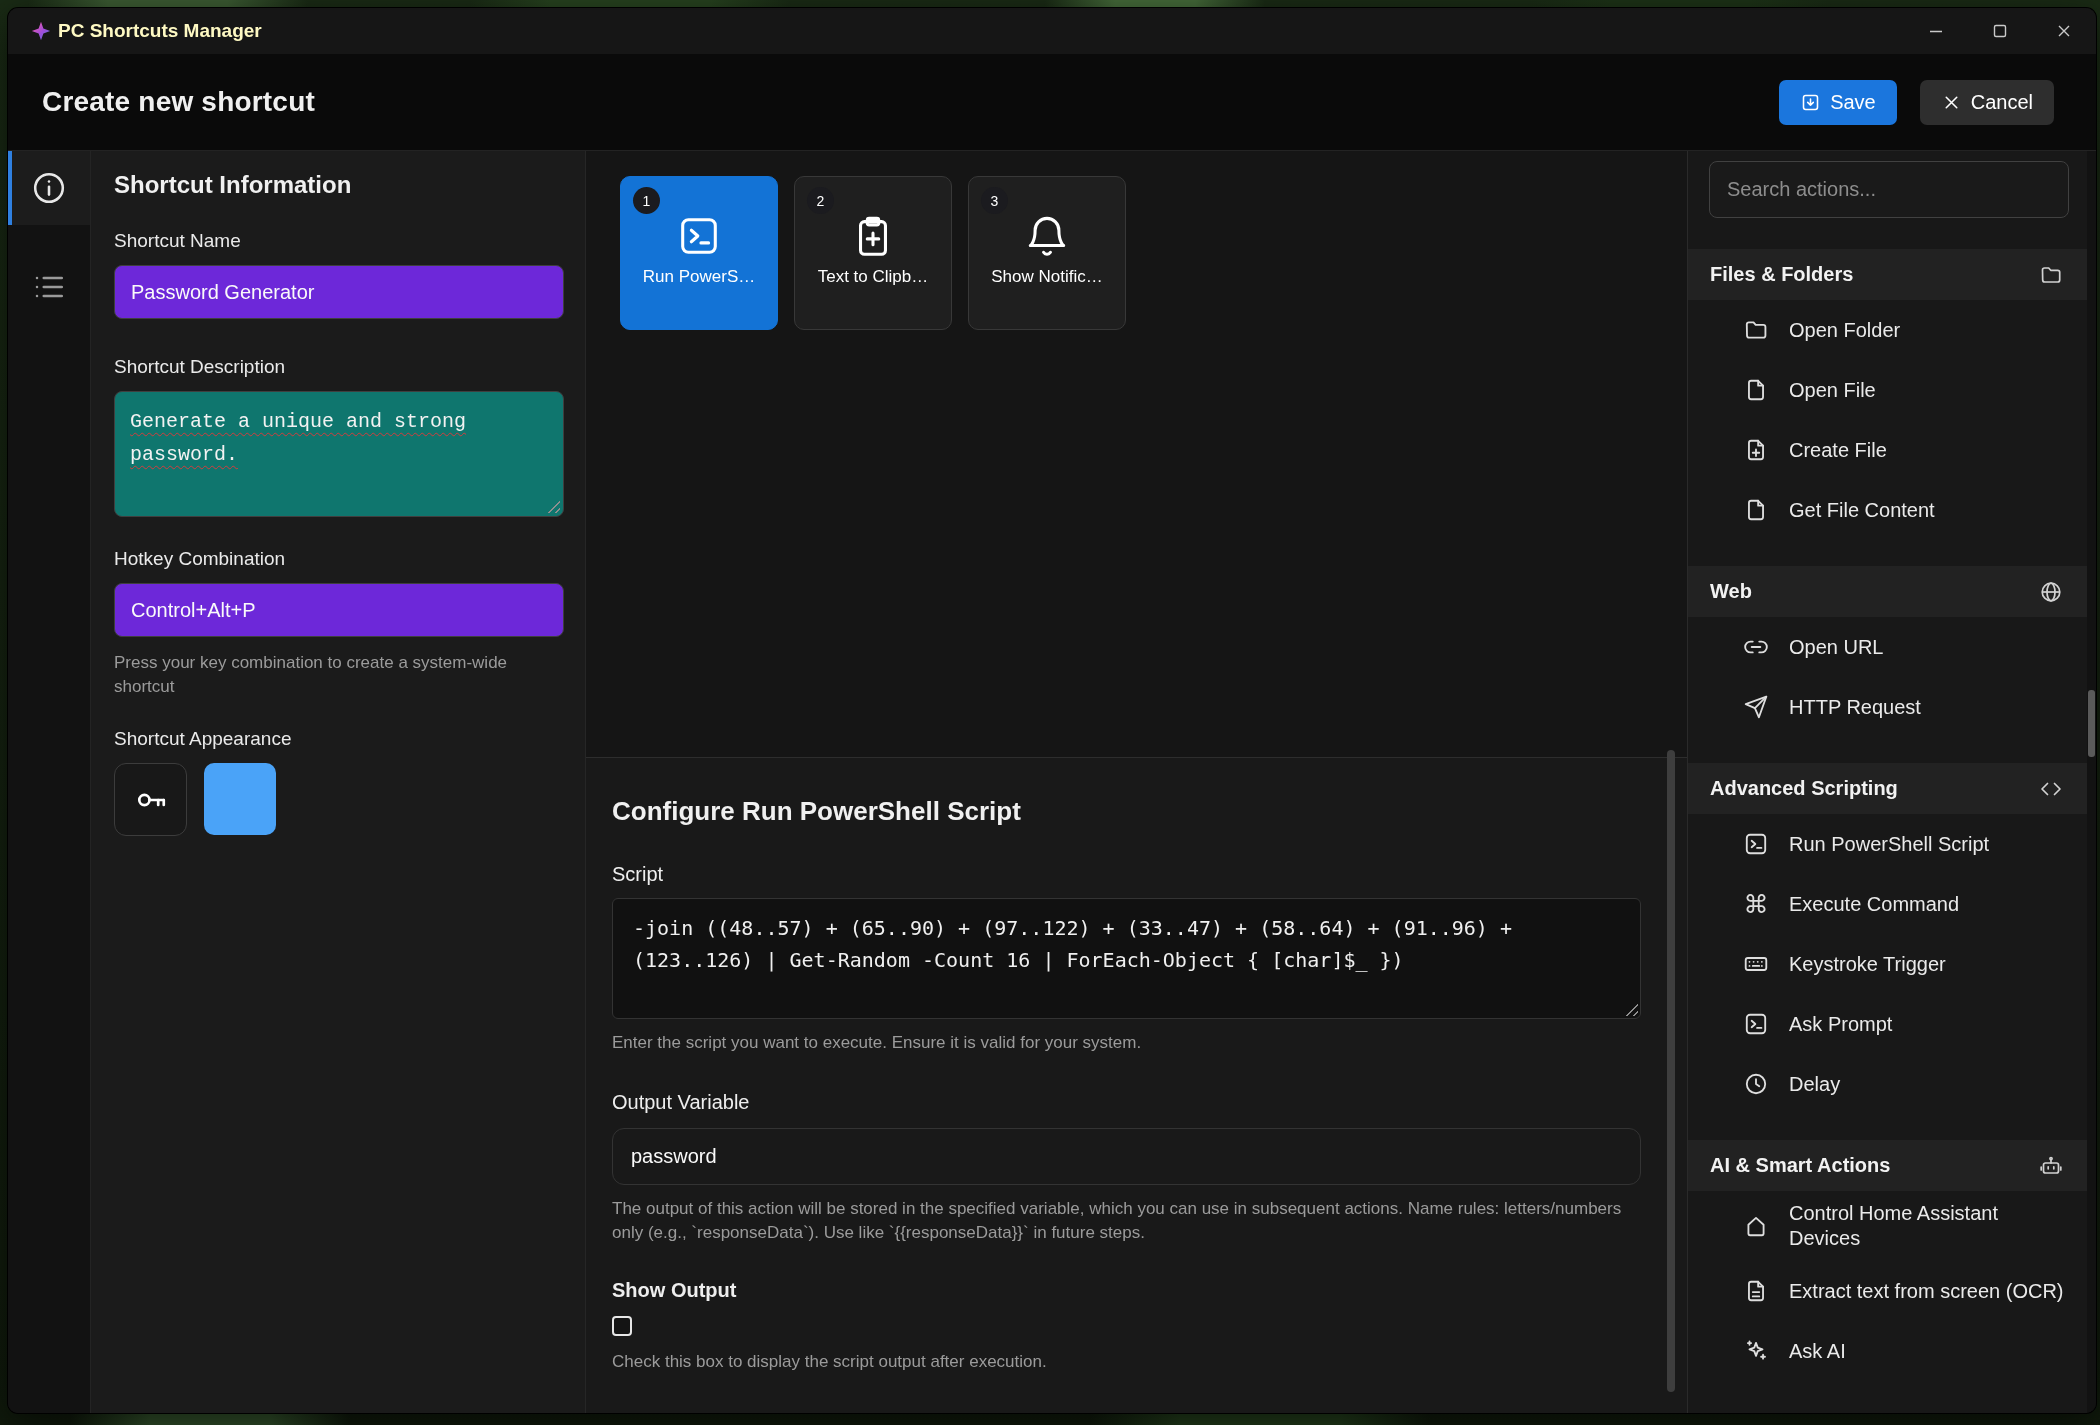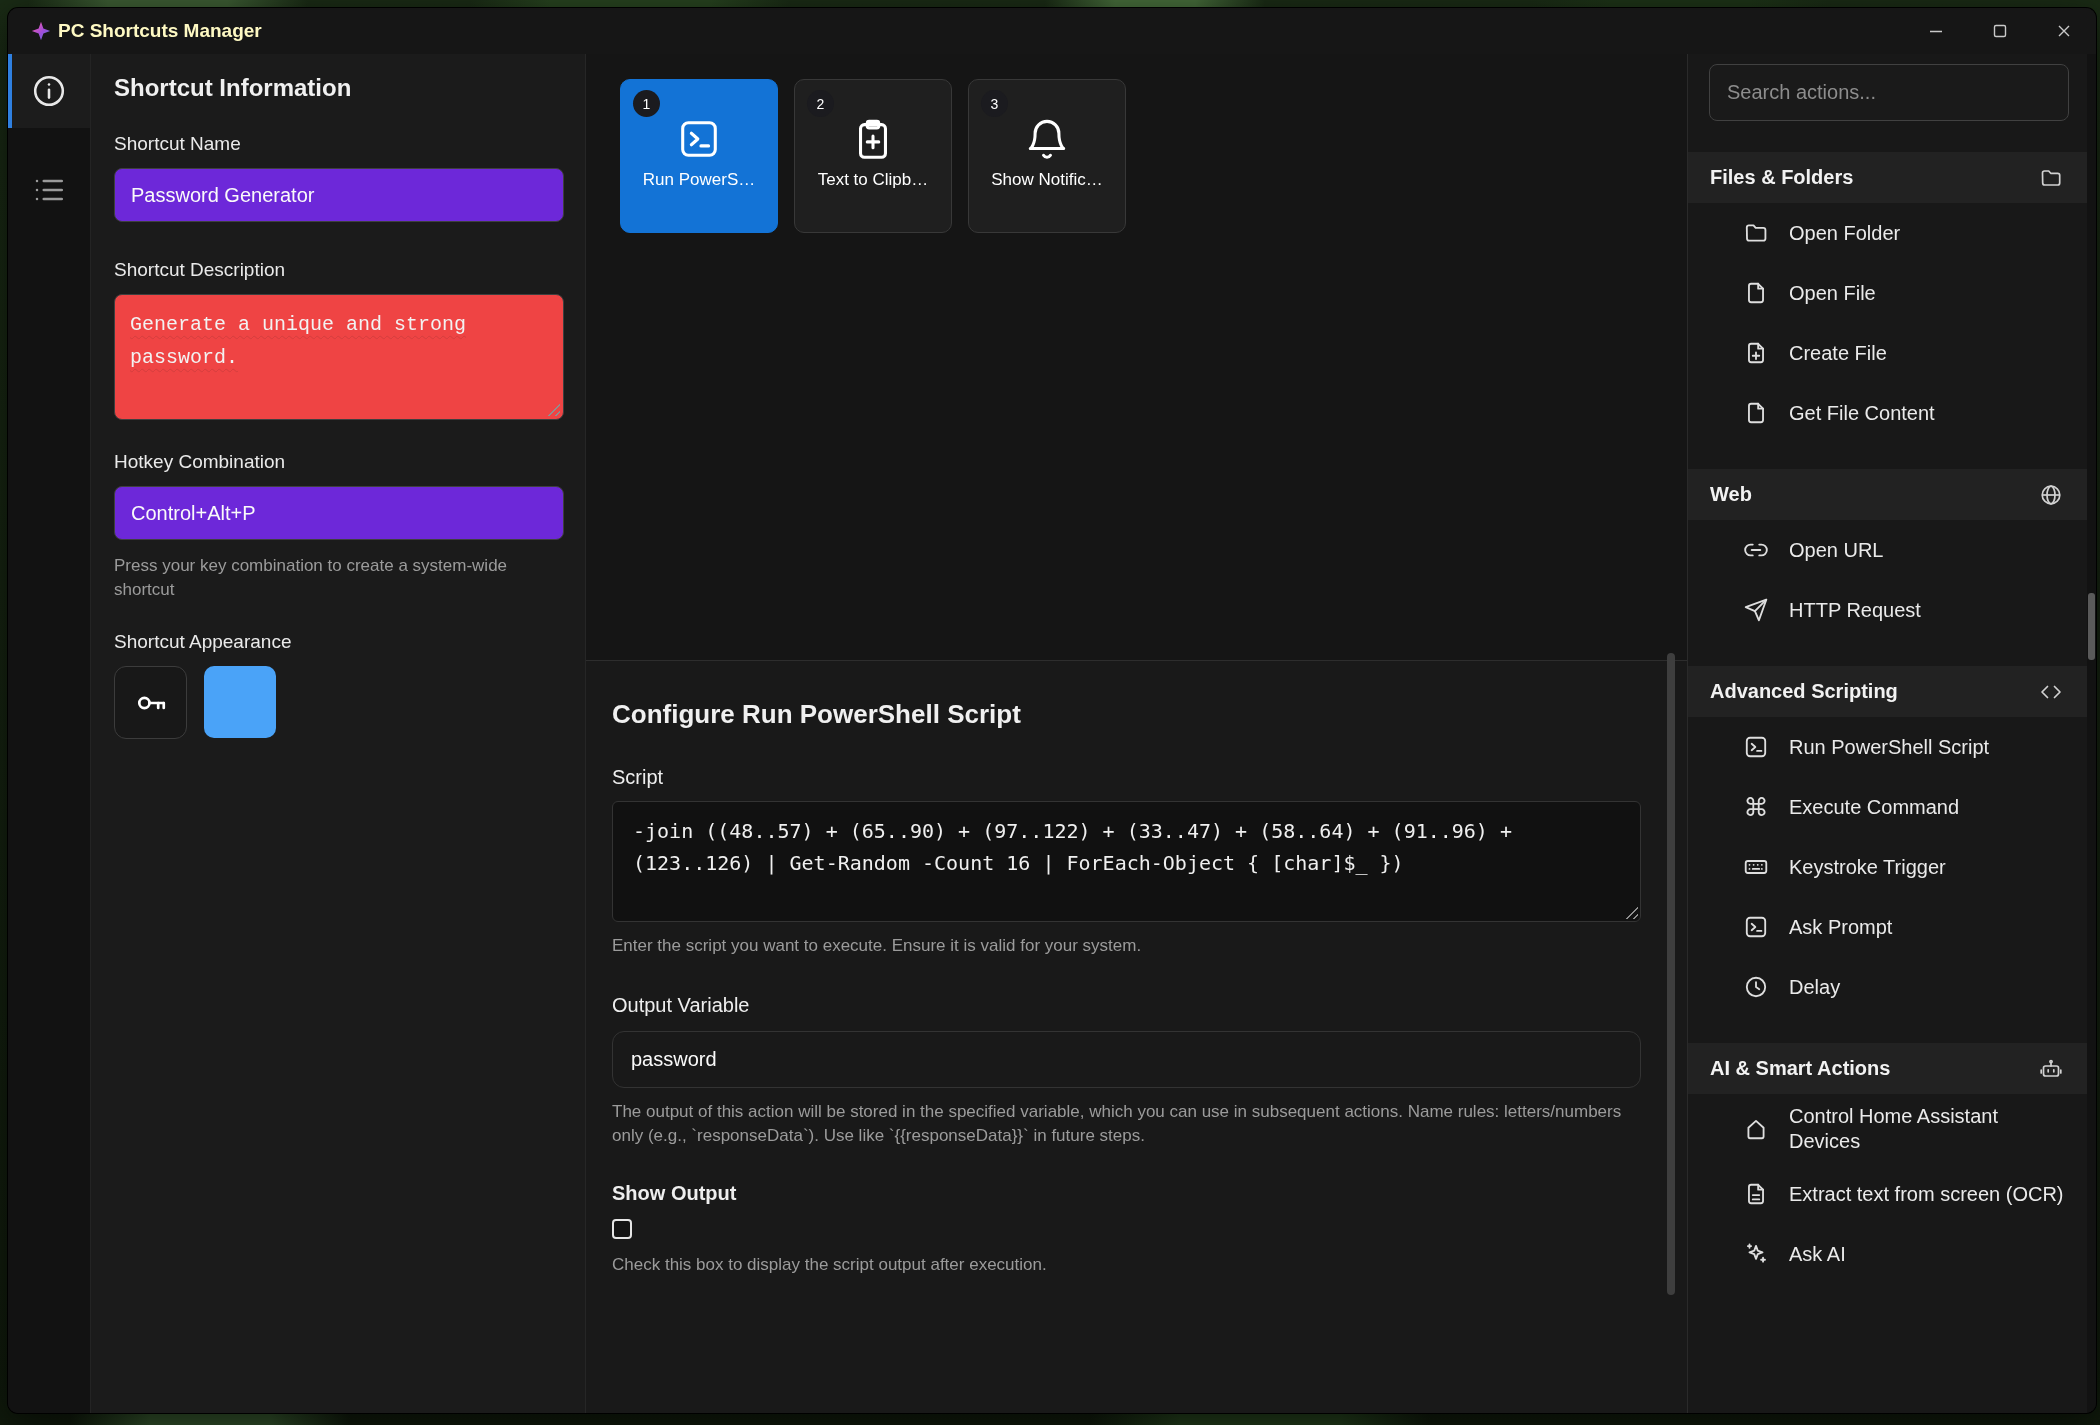--- a/index.html
+++ b/index.html
@@ -45,21 +45,21 @@
   .rail-item.active { background:#1c1c1c; }
   .rail-item.active::before { content:""; position:absolute; left:0; top:0; width:4px; height:100%; background:var(--rail-indicator,#2f80e0); }
   .rail-item.dim { color:#9a9a9a; margin-top:25px; }
   .rail-item svg { width:36px; height:36px; }
   
   .left-panel { width:495px; flex:none; background:#1b1b1b; border-right:1px solid #262626; padding:18px 22px 0 23px; }
   .panel-heading { font-size:24px; font-weight:700; line-height:32px; margin-bottom:28px; }
   .field-label { font-size:19px; line-height:24px; color:#eaeaea; margin-bottom:12px; }
   .text-input { width:450px; height:54px; background:#6d28d9; border:1px solid #3f3f3f; border-radius:8px; color:#fafafa; font-size:20px; font-family:inherit; padding:0 16px; outline:none; display:block; }
   .mb36 { margin-bottom:36px; } .mb30 { margin-bottom:30px; } .mb14 { margin-bottom:14px; }
-  .desc-box { position:relative; width:450px; height:126px; background:#ef4444; border:1px solid #3f3f3f; border-radius:8px; padding:13px 15px; font-family:"Liberation Mono", monospace; font-size:20px; line-height:33px; color:#f2f2f2; overflow:hidden; }
+  .desc-box { position:relative; width:450px; height:126px; background:#0f766e; border:1px solid #3f3f3f; border-radius:8px; padding:13px 15px; font-family:"Liberation Mono", monospace; font-size:20px; line-height:33px; color:#f2f2f2; overflow:hidden; }
   .squiggle { text-decoration:underline; text-decoration-style:wavy; text-decoration-color:#d43c3c; text-decoration-thickness:1px; text-underline-offset:5px; }
   .resize-handle { position:absolute; right:3px; bottom:3px; width:13px; height:13px; clip-path:polygon(100% 0,100% 100%,0 100%); background:repeating-linear-gradient(135deg,#8f8f8f 0 1.5px,transparent 1.5px 4.8px); }
   .helper { font-size:17px; line-height:24px; color:#9b9b9b; }
   .hotkey-helper { width:450px; margin-bottom:28px; }
   .appearance-row { display:flex; gap:17px; }
   .icon-tile { width:73px; height:73px; background:#181818; border:1px solid #3c3c3c; border-radius:12px; display:flex; align-items:center; justify-content:center; color:#fff; }
   .icon-tile svg { width:36px; height:36px; }
   .color-swatch { width:72px; height:72px; border-radius:10px; background:var(--swatch,#4aa3f8); border:0; }
   
   .middle { flex:1; background:#151515; position:relative; min-width:0; overflow:hidden; }
@@ -128,20 +128,38 @@
           </svg>
       </button>
       <button class="win-btn">
         <svg viewBox="0 0 16 16" fill="none" stroke="currentColor" stroke-width="1.4">
             <path d="M3 3l10 10M13 3L3 13"></path>
           </svg>
       </button>
     </div>
   </div>
 
+  <div class="header">
+    <h1 class="page-title">Create new shortcut</h1>
+    <div class="header-actions">
+      <button class="btn btn-save">
+        <svg viewBox="0 0 24 24" fill="none" stroke="currentColor" stroke-width="1.8" stroke-linecap="round" stroke-linejoin="round">
+            <rect x="4" y="4" width="16" height="16" rx="2.5"></rect>
+            <path d="M12 8v7M8.8 11.9L12 15.1l3.2-3.2"></path>
+          </svg>
+        <span>Save</span>
+      </button>
+      <button class="btn btn-cancel">
+        <svg viewBox="0 0 24 24" fill="none" stroke="currentColor" stroke-width="1.8" stroke-linecap="round">
+            <path d="M6 6l12 12M18 6L6 18"></path>
+          </svg>
+        <span>Cancel</span>
+      </button>
+    </div>
+  </div>
 
   <div class="main">
 
     <div class="rail">
       <div class="rail-item active">
         <svg viewBox="0 0 24 24" fill="none" stroke="currentColor" stroke-width="1.7" stroke-linecap="round">
             <circle cx="12" cy="12" r="9.2"></circle>
             <path d="M12 11.2v5.2"></path>
             <path d="M12 7.6h.01"></path>
           </svg>

